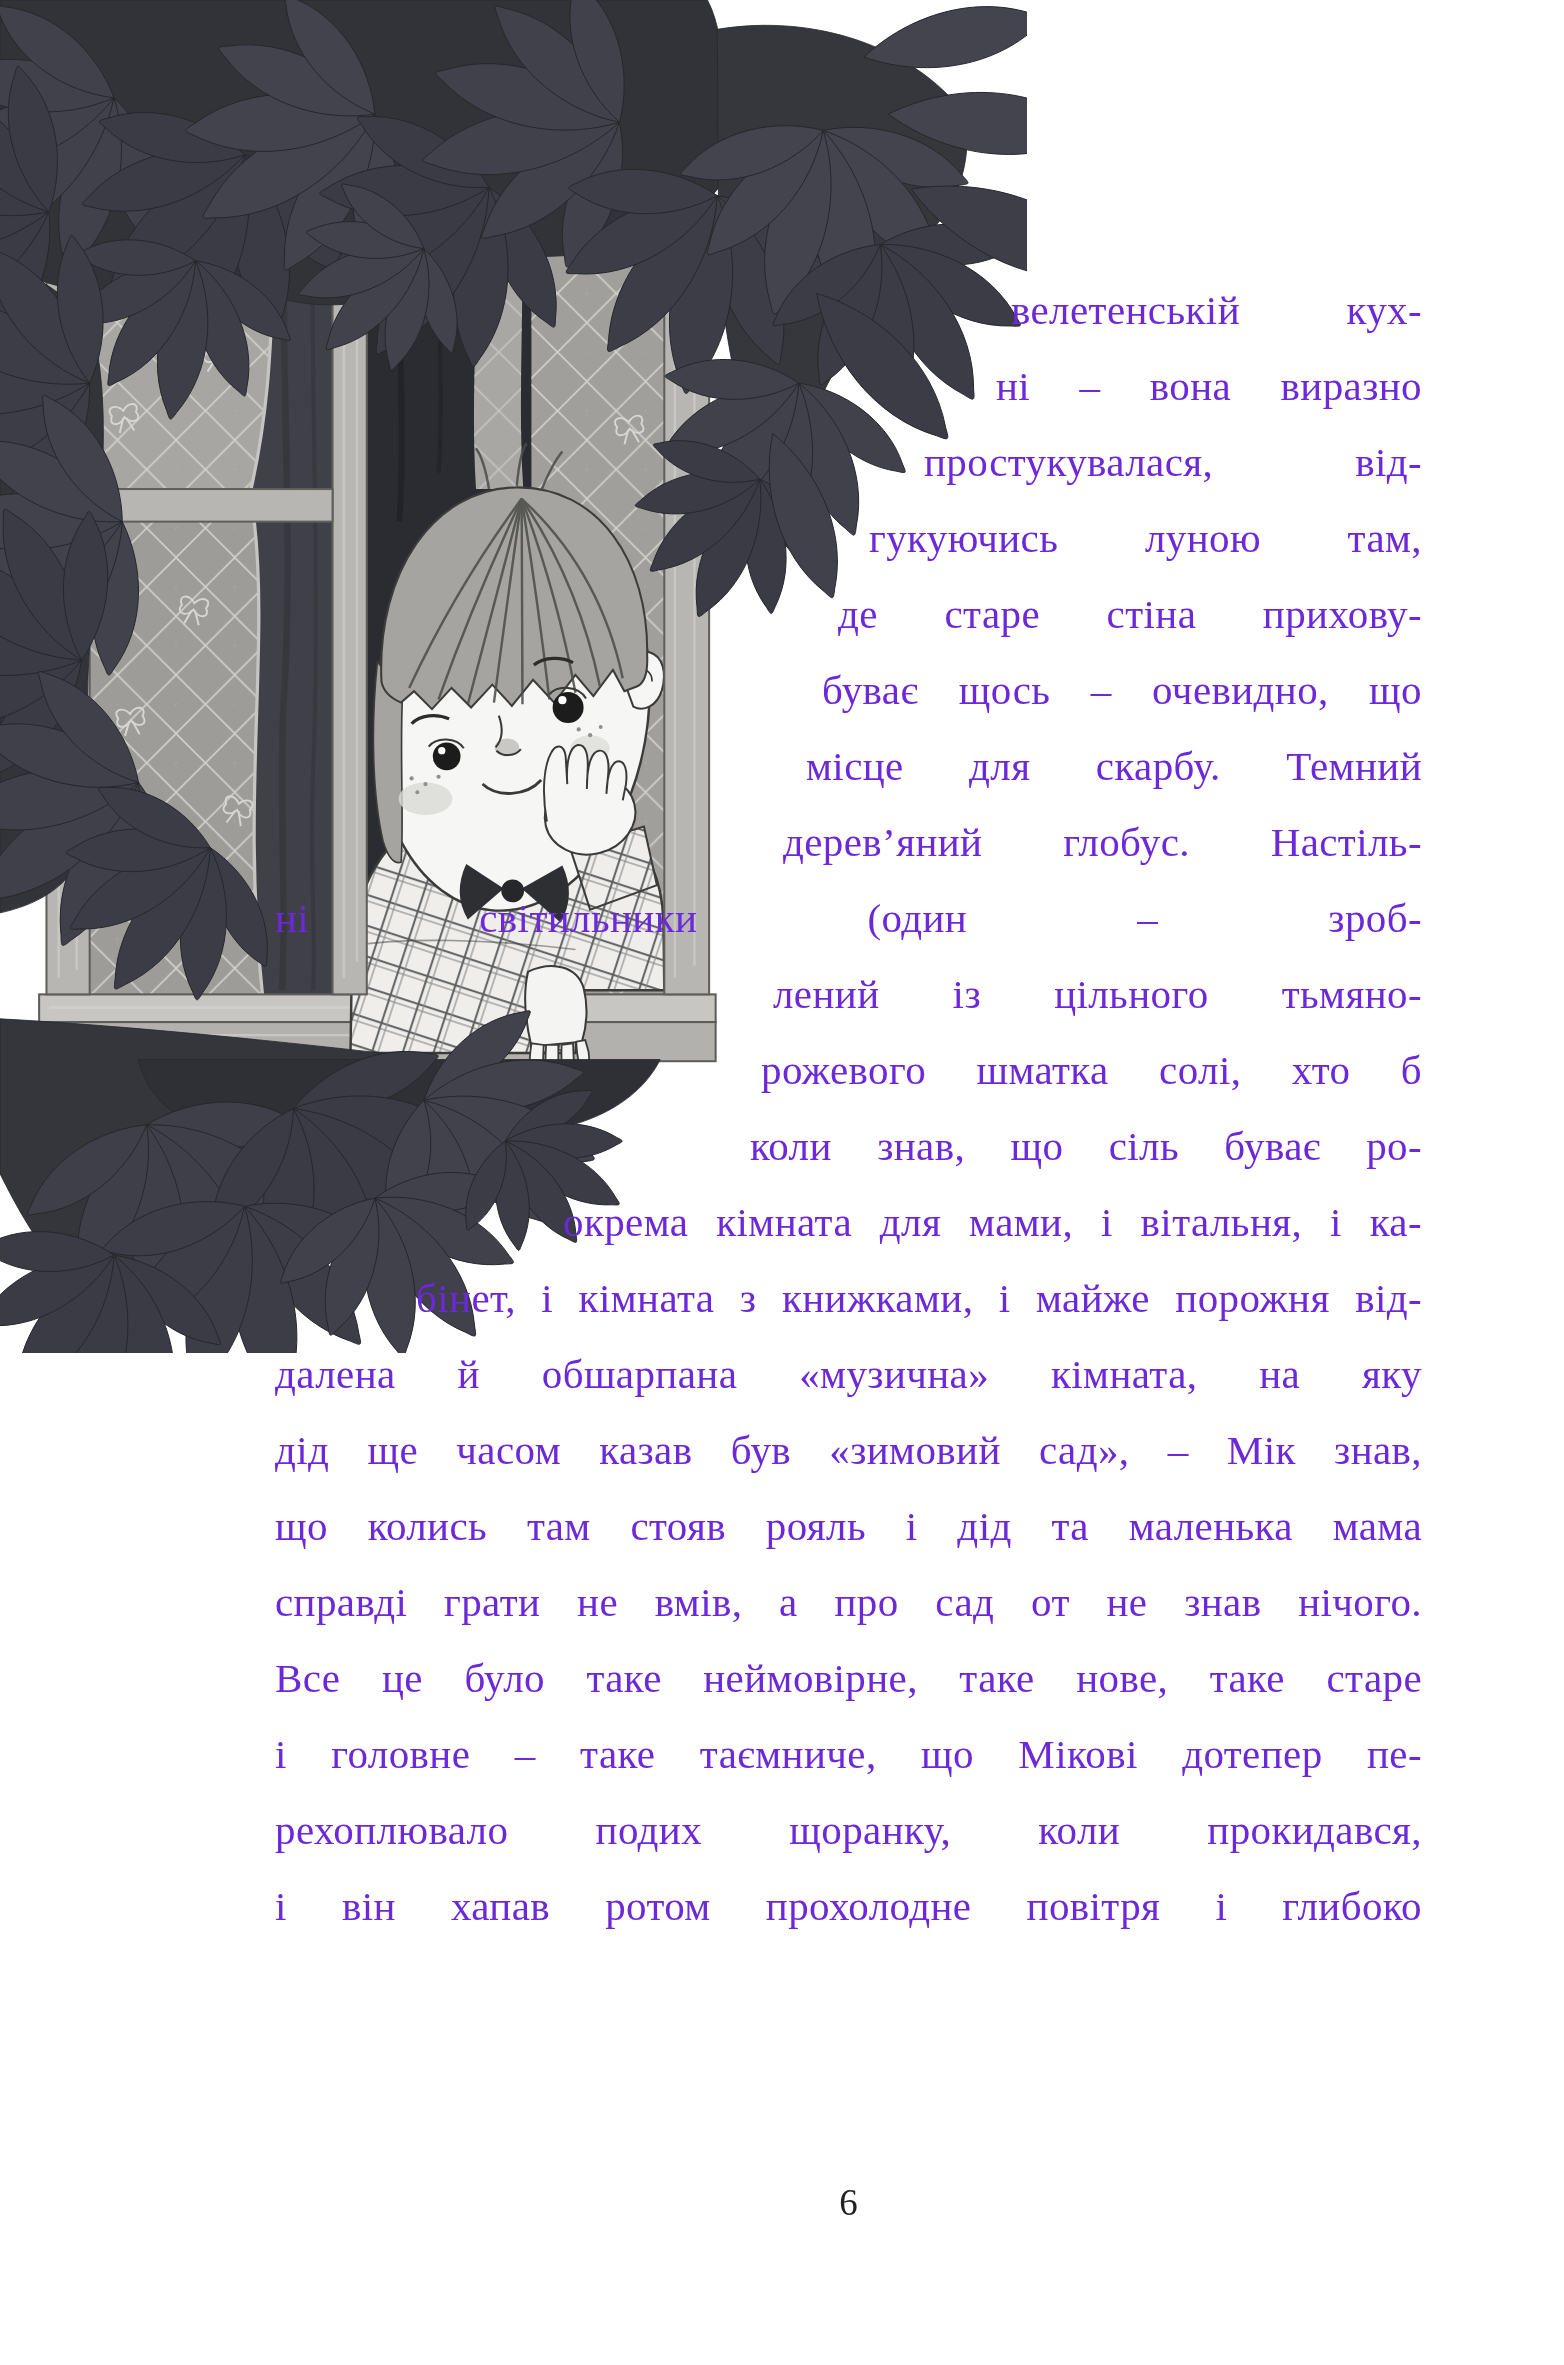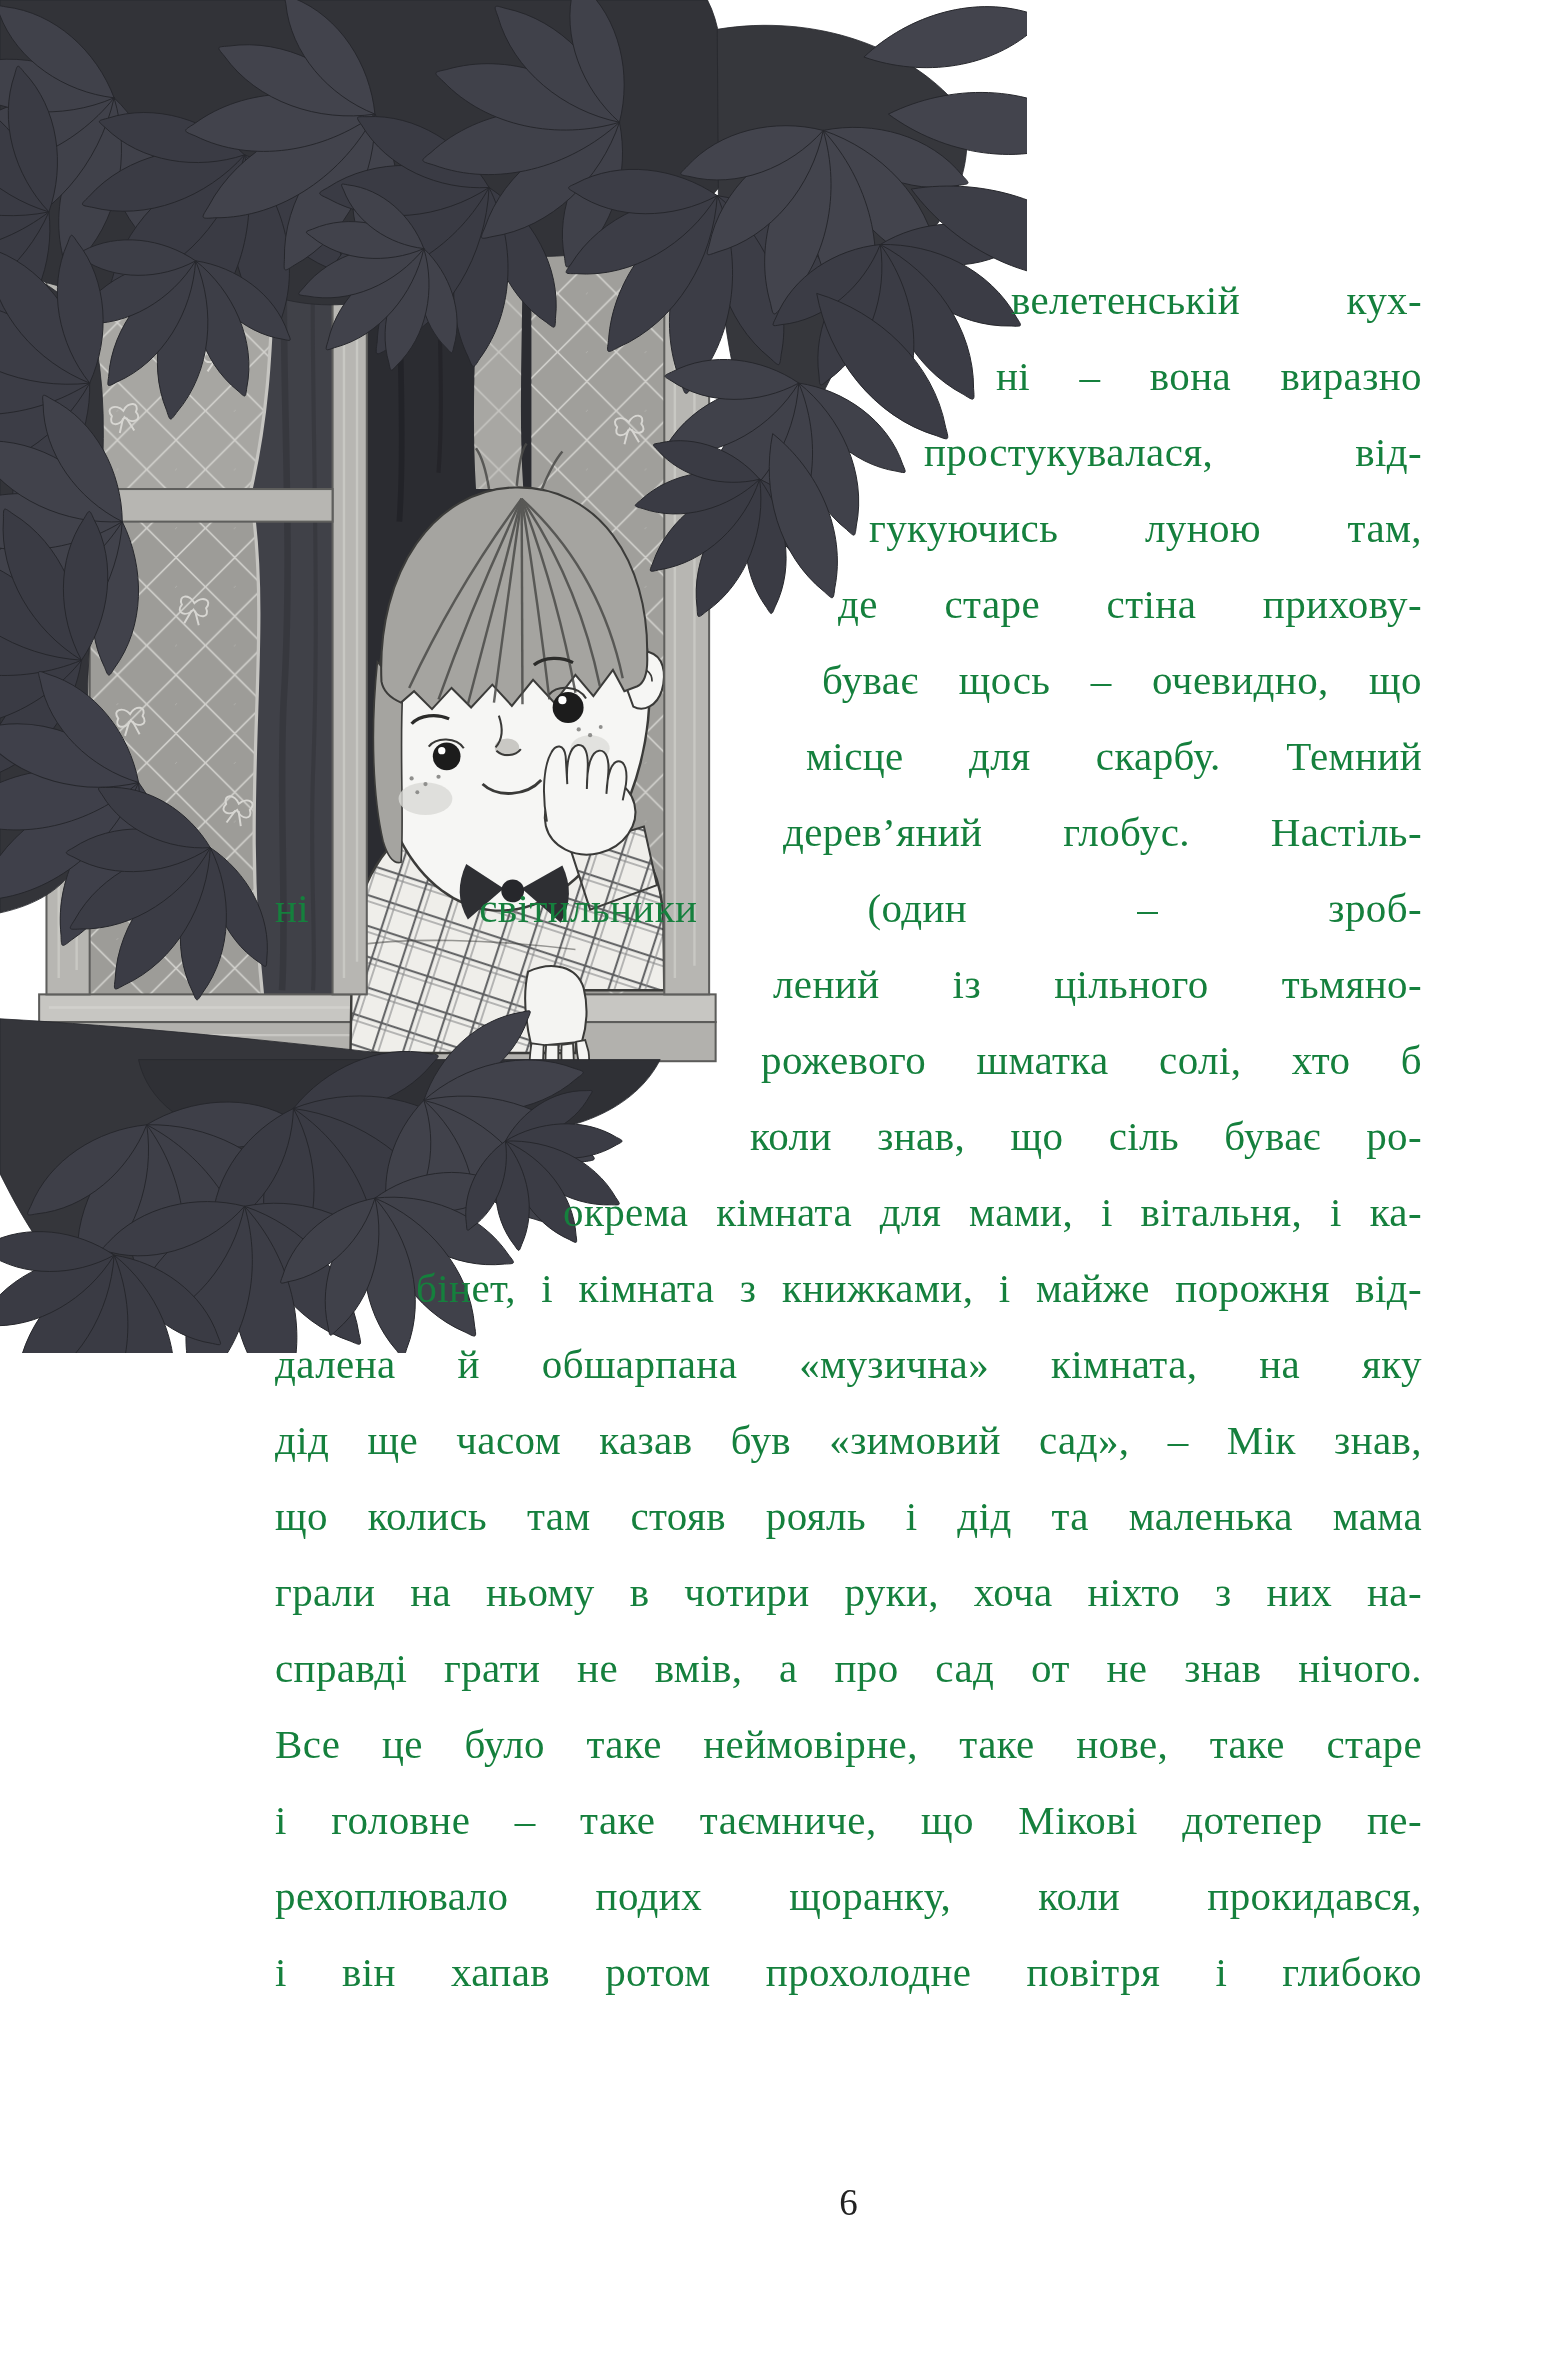--- a/index.html
+++ b/index.html
@@ -9,23 +9,23 @@
     background:#ffffff;
     overflow:hidden;
     font-family:"Liberation Serif","DejaVu Serif",serif;
   }
   .illustration{
     position:absolute;left:0;top:0;
     width:1027px;height:1353px;
   }
   .story{
     position:absolute;
-    left:275px;top:262px;
+    left:275px;top:272px;
     width:1147px;
-    color:#15803d;
+    color:#6d28d9;
   }
   .line{
     height:76px;
     line-height:76px;
     font-size:41px;
     letter-spacing:0.4px;
     text-align:justify;
     text-align-last:justify;
     overflow:hidden;
     white-space:nowrap;
@@ -301,21 +301,20 @@
       <div class="line">дерев’яний глобус. Настіль-</div>
       <div class="line">ні світильники (один – зроб-</div>
       <div class="line">лений із цільного тьмяно-</div>
       <div class="line">рожевого шматка солі, хто б</div>
       <div class="line">коли знав, що сіль буває ро-</div>
       <div class="line">окрема кімната для мами, і вітальня, і ка-</div>
       <div class="line">бінет, і кімната з книжками, і майже порожня від-</div>
       <div class="line">далена й обшарпана «музична» кімната, на яку</div>
       <div class="line">дід ще часом казав був «зимовий сад», – Мік знав,</div>
       <div class="line">що колись там стояв рояль і дід та маленька мама</div>
-      <div class="line">грали на ньому в чотири руки, хоча ніхто з них на-</div>
       <div class="line">справді грати не вмів, а про сад от не знав нічого.</div>
       <div class="line">Все це було таке неймовірне, таке нове, таке старе</div>
       <div class="line">і головне – таке таємниче, що Мікові дотепер пе-</div>
       <div class="line">рехоплювало подих щоранку, коли прокидався,</div>
       <div class="line">і він хапав ротом прохолодне повітря і глибоко</div>
     </div>
 
   <div class="page-number">6</div>
 </div>
 

